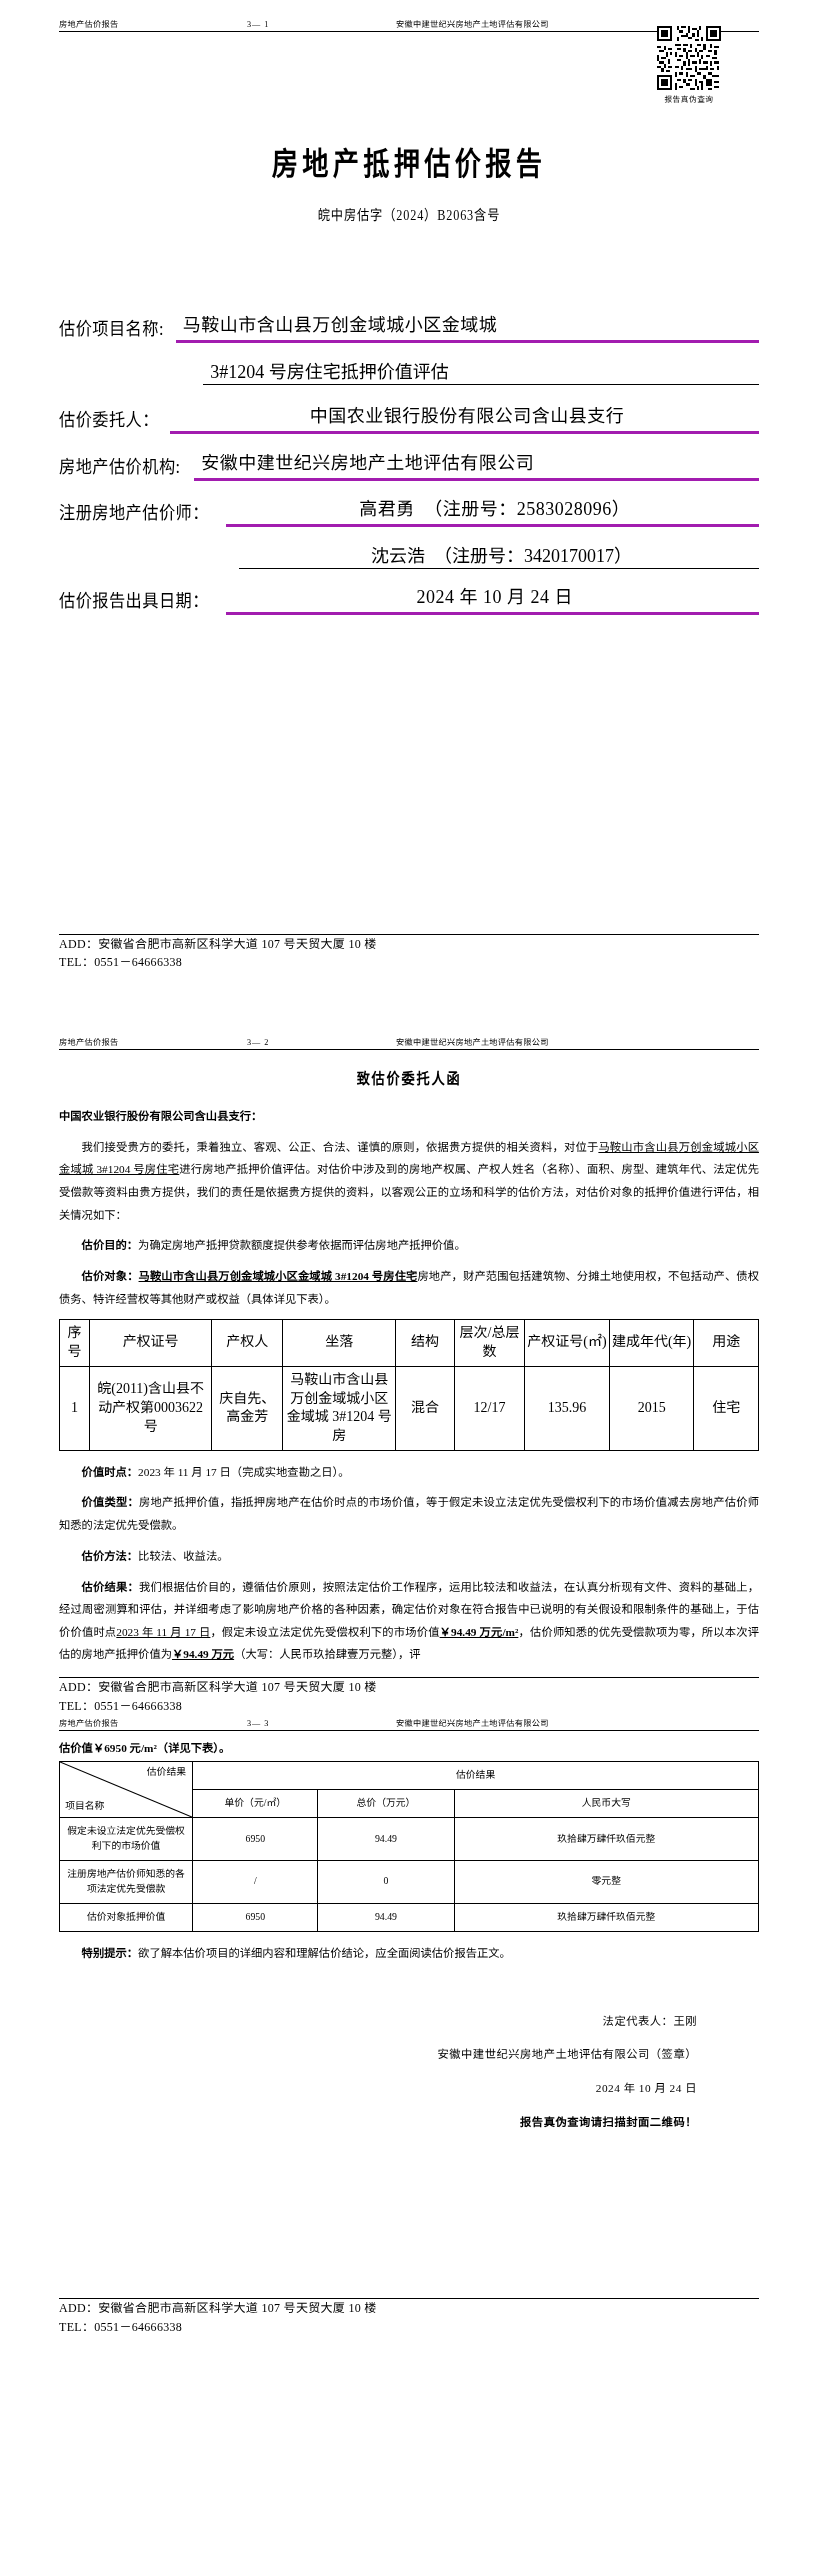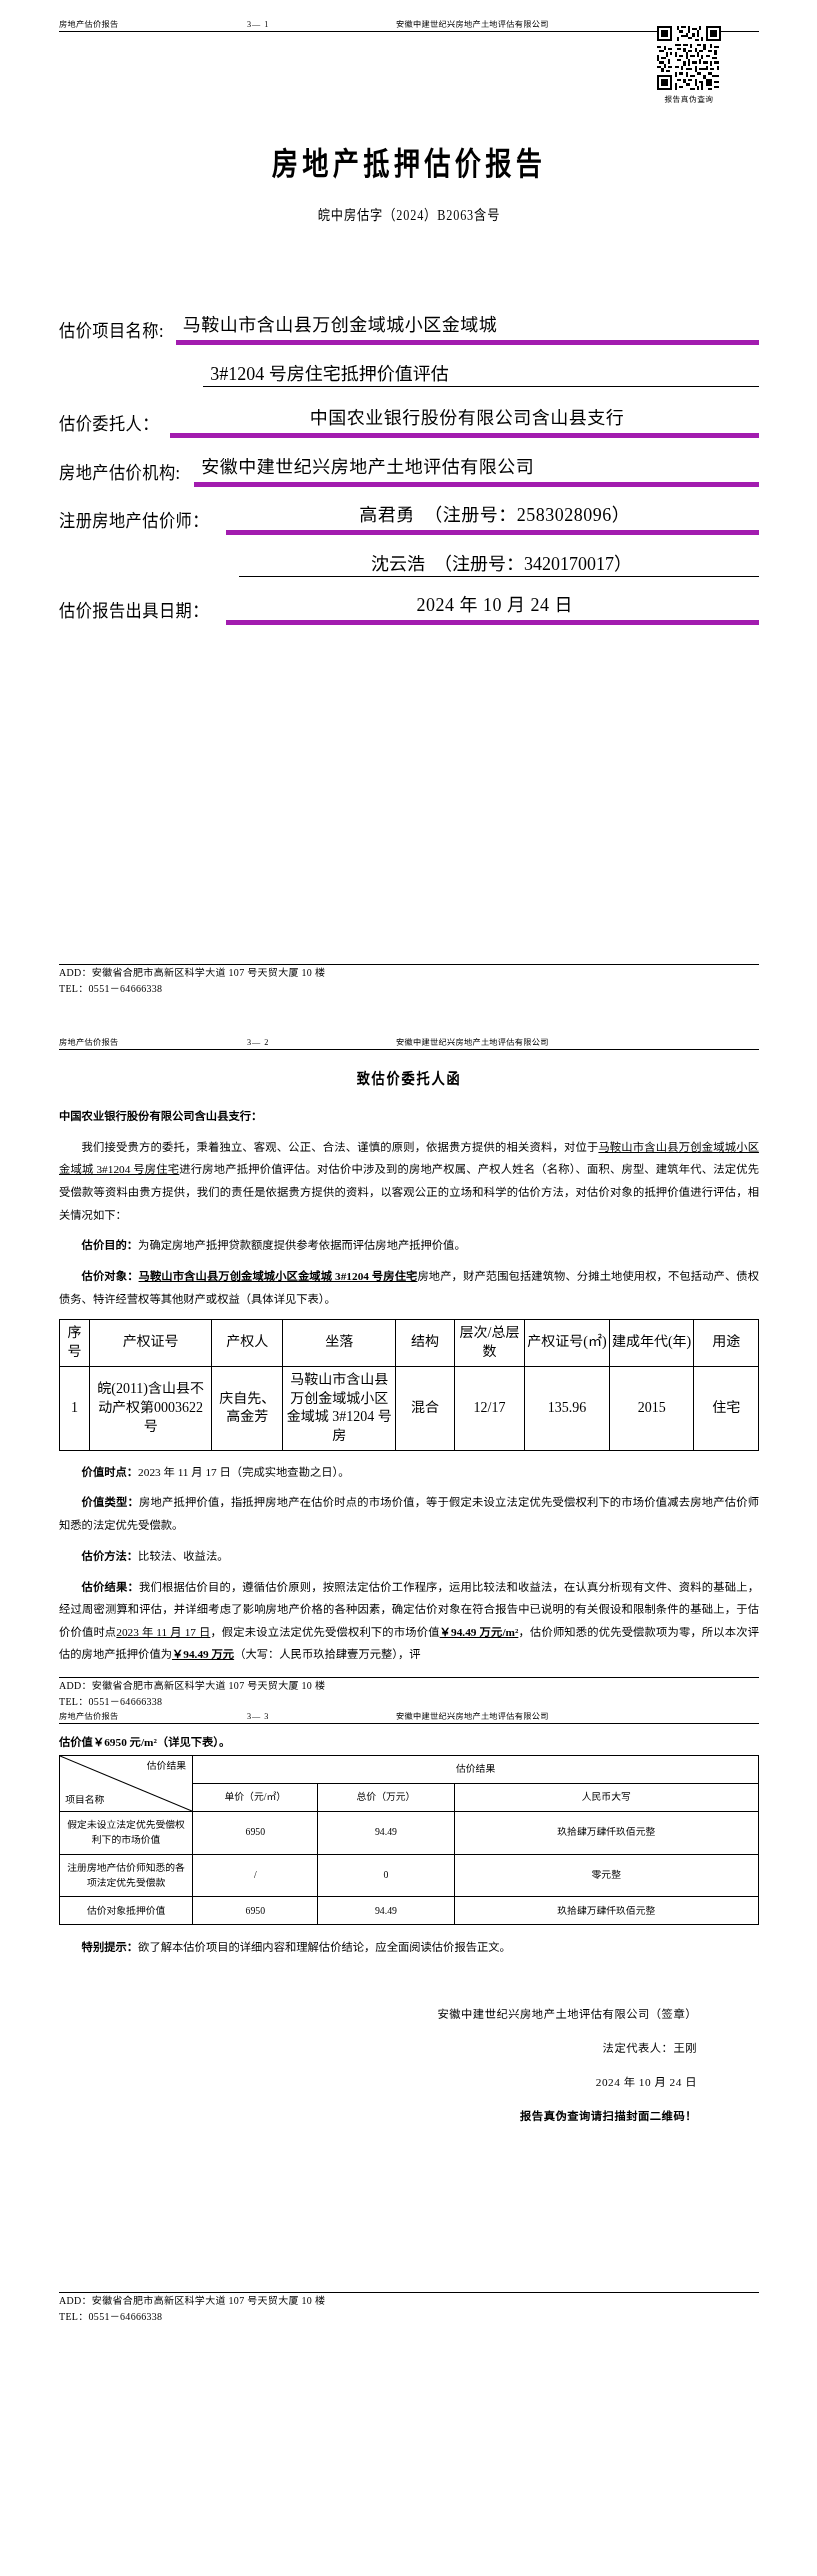--- a/index.html
+++ b/index.html
@@ -65,37 +65,37 @@
     line-height:1.5;
   }
   .info-label{
     white-space:nowrap;
     letter-spacing:0.5px;
     transform:scaleX(.9);
     transform-origin:left bottom;
   }
   .info-value{
     flex:1;
-    border-bottom:5px solid #a21caf;
+    border-bottom:3px solid #a21caf;
     padding:0 2.1px 1px 7.2px;
     letter-spacing:0.5px;
     transform-origin:left bottom;
   }
   .info-value.center{text-align:center;}
   .info-cont{
     display:flex;
     margin-bottom:13.4px;
   }
   .info-cont .spacer{width:144px;}
   .info-cont .v{
     flex:1;border-bottom:1px solid #000;padding:0 2.1px 1px 7.2px;
   }
   .addr-block{
-    position:absolute;left:59px;right:59px;bottom:42px;
-    font-size:10px;line-height:1.55;letter-spacing:0.3px;
+    position:absolute;left:59px;right:59px;bottom:66px;
+    font-size:12px;line-height:1.55;letter-spacing:0.3px;
   }
 
   
   .sec-title{
     text-align:center;font-size:15.5px;font-weight:bold;letter-spacing:2.1px;
     margin:15.5px 0 17.5px 0;transform:scaleX(.85);
   }
   p.body{
     font-size:11.3px;line-height:2.0;margin:0 0 8.2px 0;text-align:justify;
     letter-spacing:0px;
@@ -433,22 +433,22 @@
         <td>6950</td>
         <td>94.49</td>
         <td>玖拾肆万肆仟玖佰元整</td>
       </tr>
     </tbody>
   </table>
 
   <p class="body indent"><span class="b">特别提示：</span><span>欲了解本估价项目的详细内容和理解估价结论，应全面阅读估价报告正文。</span></p>
 
   <div class="signoff">
+    <div>法定代表人：王刚</div>
     <div>安徽中建世纪兴房地产土地评估有限公司（签章）</div>
-    <div>法定代表人：王刚</div>
     <div>2024 年 10 月 24 日</div>
     <div class="strong">报告真伪查询请扫描封面二维码！</div>
   </div>
 
   <div class="addr-block" style="position:static;margin-top:155px;padding-bottom:31px;">
     <div class="rule-thick" style="height:3.1px;"></div>
     <div>ADD：安徽省合肥市高新区科学大道 107 号天贸大厦 10 楼</div>
     <div>TEL：0551－64666338</div>
   </div>
 </div>

